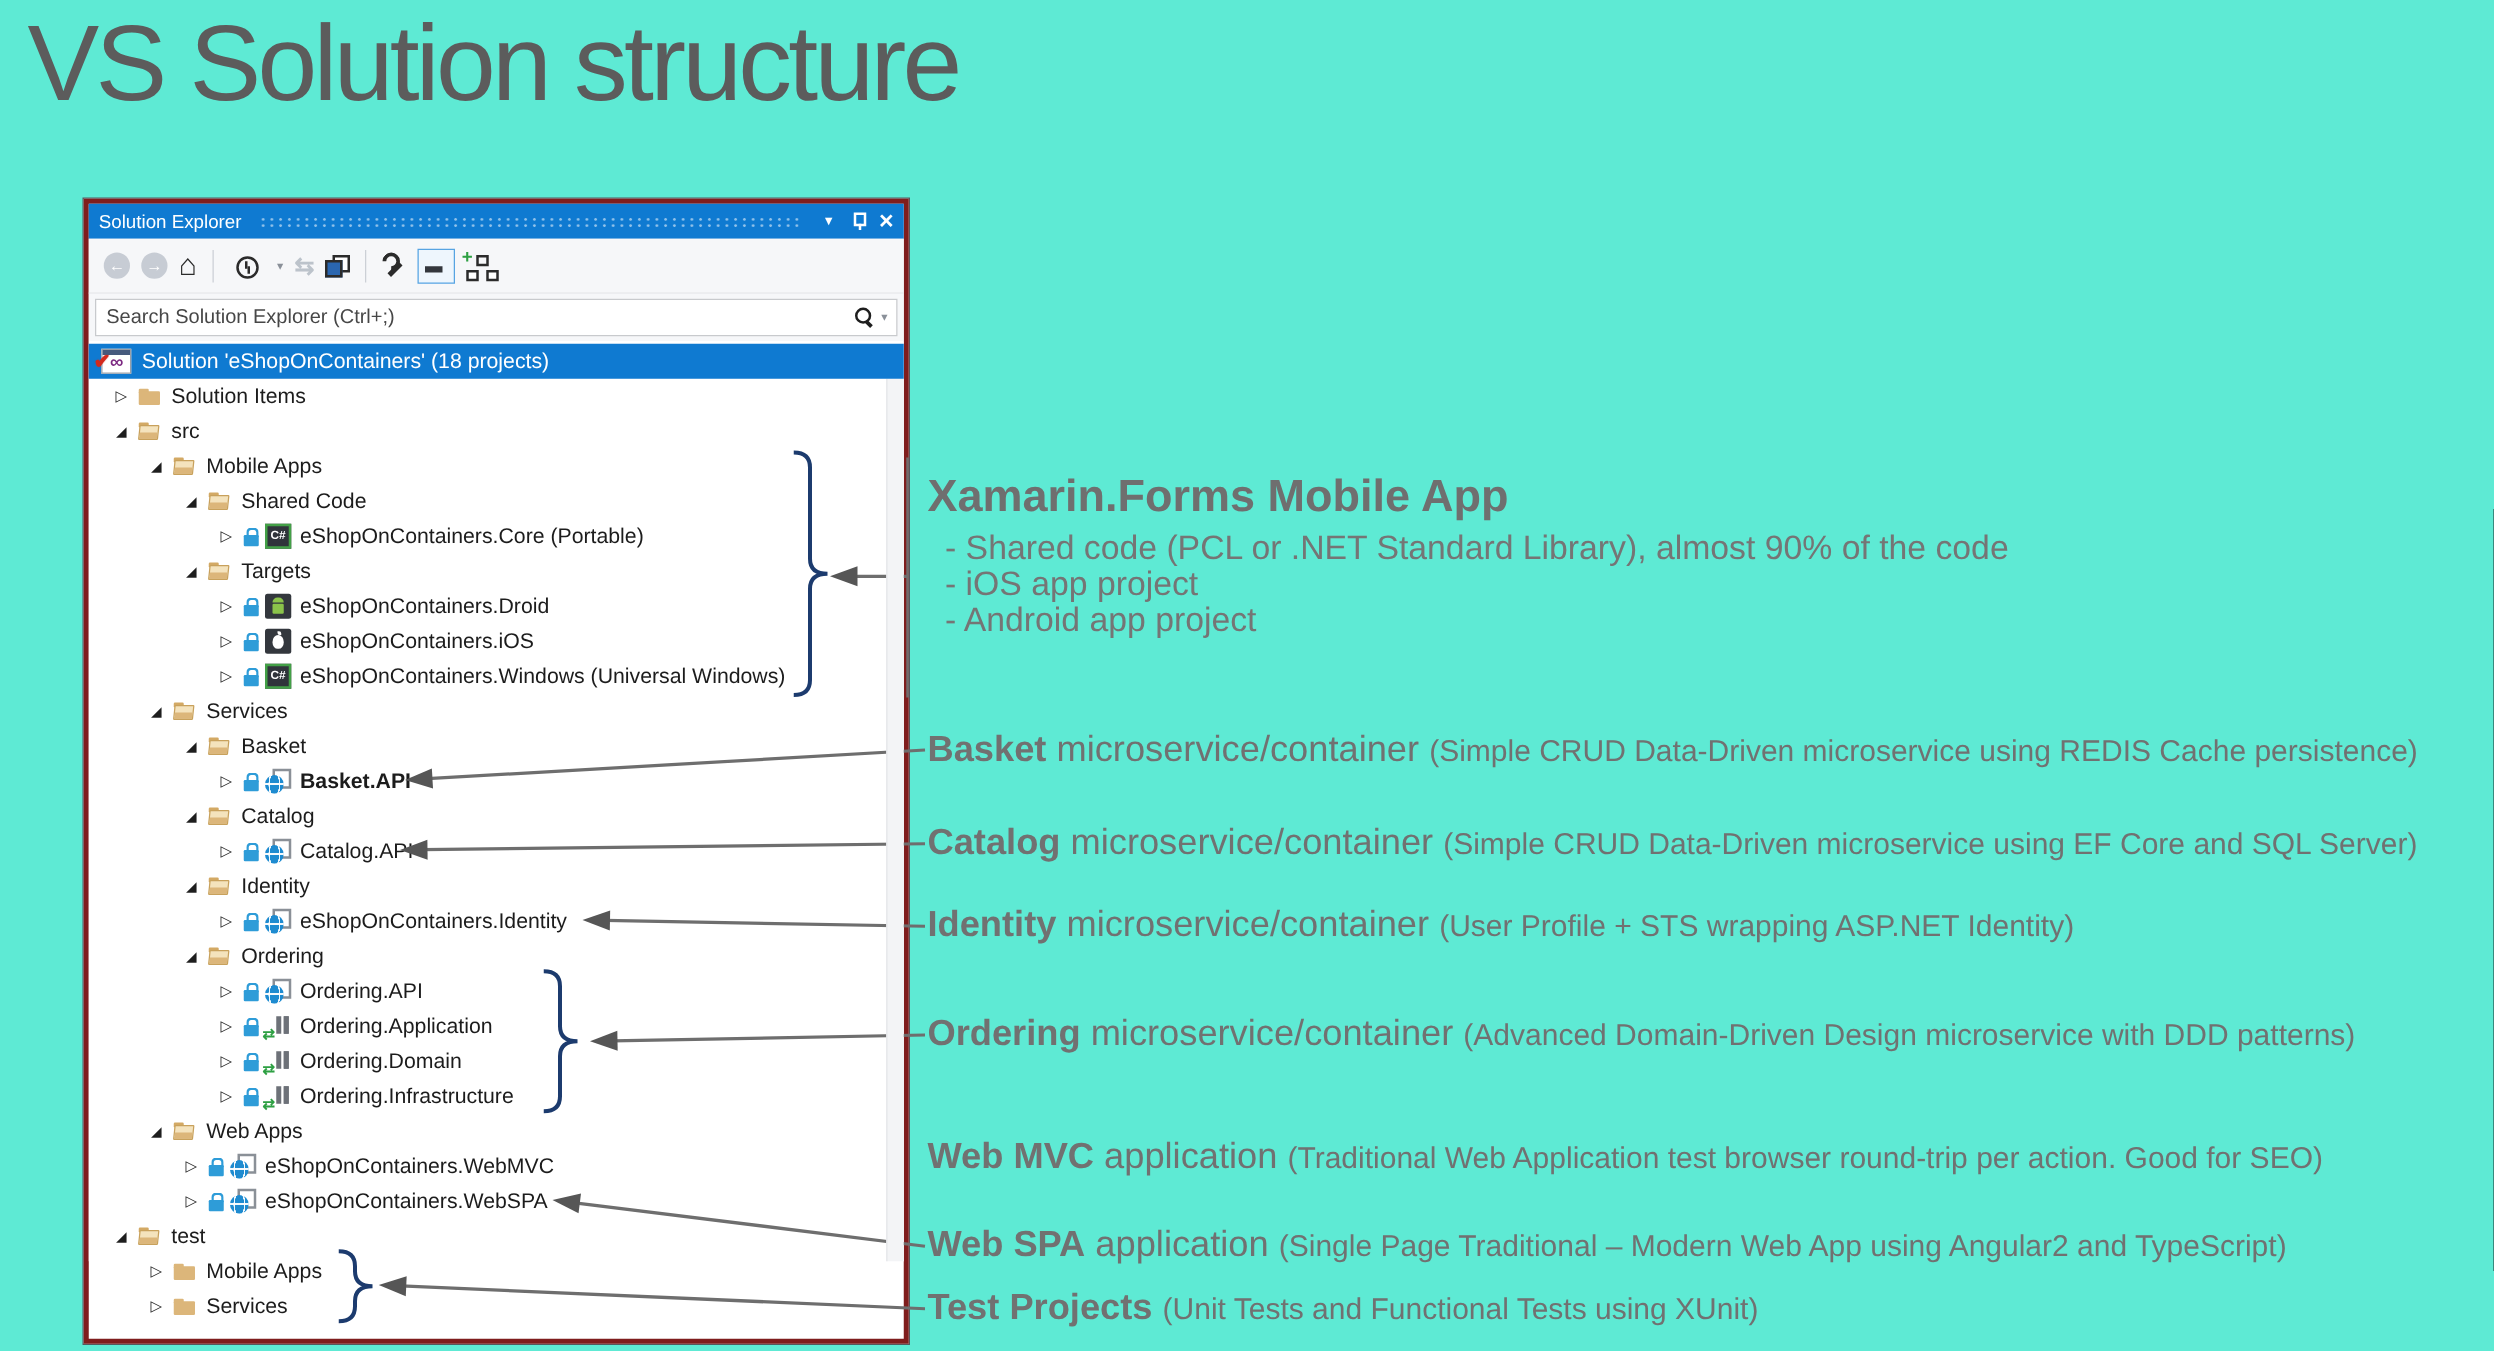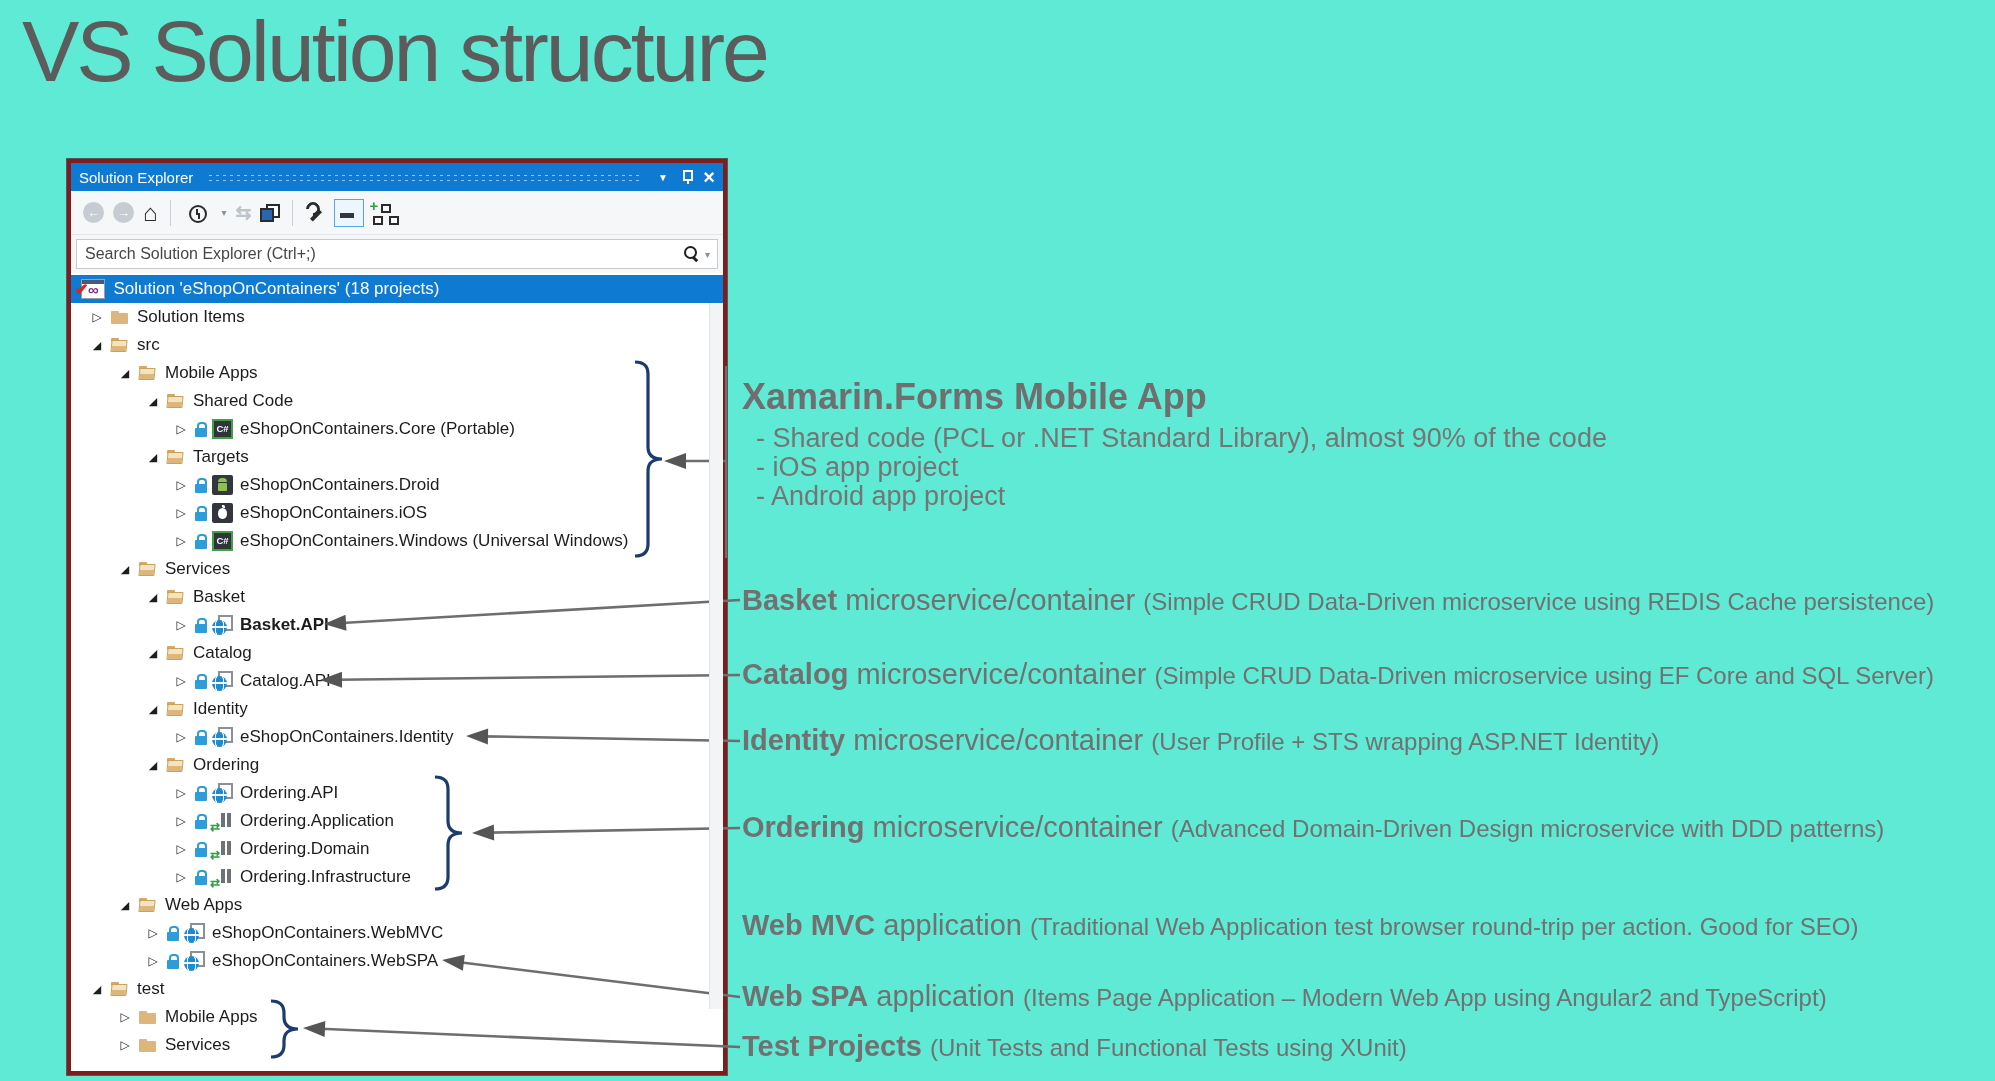--- a/index.html
+++ b/index.html
@@ -334,21 +334,21 @@
       <div class="xhead">Xamarin.Forms Mobile App</div>
     <div class="xb">- Shared code (PCL or .NET Standard Library), almost 90% of the code</div>
         <div class="xb">- iOS app project</div>
         <div class="xb">- Android app project</div>
       </div>
   <div class="ann" style="left: 742px; top: 584px;"><span class="lead">Basket</span><span class="mid"> microservice/container </span><span class="det">(Simple CRUD Data-Driven microservice using REDIS Cache persistence)</span></div>
       <div class="ann" style="left: 742px; top: 658px;"><span class="lead">Catalog</span><span class="mid"> microservice/container </span><span class="det">(Simple CRUD Data-Driven microservice using EF Core and SQL Server)</span></div>
       <div class="ann" style="left: 742px; top: 724px;"><span class="lead">Identity</span><span class="mid"> microservice/container </span><span class="det">(User Profile + STS wrapping ASP.NET Identity)</span></div>
       <div class="ann" style="left: 742px; top: 811px;"><span class="lead">Ordering</span><span class="mid"> microservice/container </span><span class="det">(Advanced Domain-Driven Design microservice with DDD patterns)</span></div>
       <div class="ann" style="left: 742px; top: 909px;"><span class="lead">Web MVC</span><span class="mid"> application </span><span class="det">(Traditional Web Application test browser round-trip per action. Good for SEO)</span></div>
-      <div class="ann" style="left: 742px; top: 980px;"><span class="lead">Web SPA</span><span class="mid"> application </span><span class="det">(Items Page Application – Modern Web App using Angular2 and TypeScript)</span></div>
+      <div class="ann" style="left: 742px; top: 980px;"><span class="lead">Web SPA</span><span class="mid"> application </span><span class="det">(Single Page Traditional – Modern Web App using Angular2 and TypeScript)</span></div>
       <div class="ann" style="left: 742px; top: 1030px;"><span class="lead">Test Projects</span><span class="mid"> </span><span class="det">(Unit Tests and Functional Tests using XUnit)</span></div>
     </div>
 
   <svg id="overlay" width="1995" height="1081" viewBox="0 0 1995 1081">
       <path d="M 635 362 Q 648 362 648 374 L 648 447 Q 648 459 662 459 Q 648 459 648 471 L 648 544 Q 648 556 635 556" fill="none" stroke="#1c3b6e" stroke-width="3.2"></path>
       <path d="M 435 777 Q 448 777 448 789 L 448 821 Q 448 833 462 833 Q 448 833 448 845 L 448 877 Q 448 889 435 889" fill="none" stroke="#1c3b6e" stroke-width="3.2"></path>
       <path d="M 271 1001 Q 284 1001 284 1013 L 284 1017 Q 284 1029 298 1029 Q 284 1029 284 1041 L 284 1045 Q 284 1057 271 1057" fill="none" stroke="#1c3b6e" stroke-width="3.2"></path>
       <line x1="726" y1="366" x2="726" y2="558" stroke="#6e6e6e" stroke-width="2"></line>
       <line x1="726" y1="461" x2="682" y2="461" stroke="#6e6e6e" stroke-width="2.6"></line>
       <polygon points="664,461 686,469 686,453" fill="#565656"></polygon>

